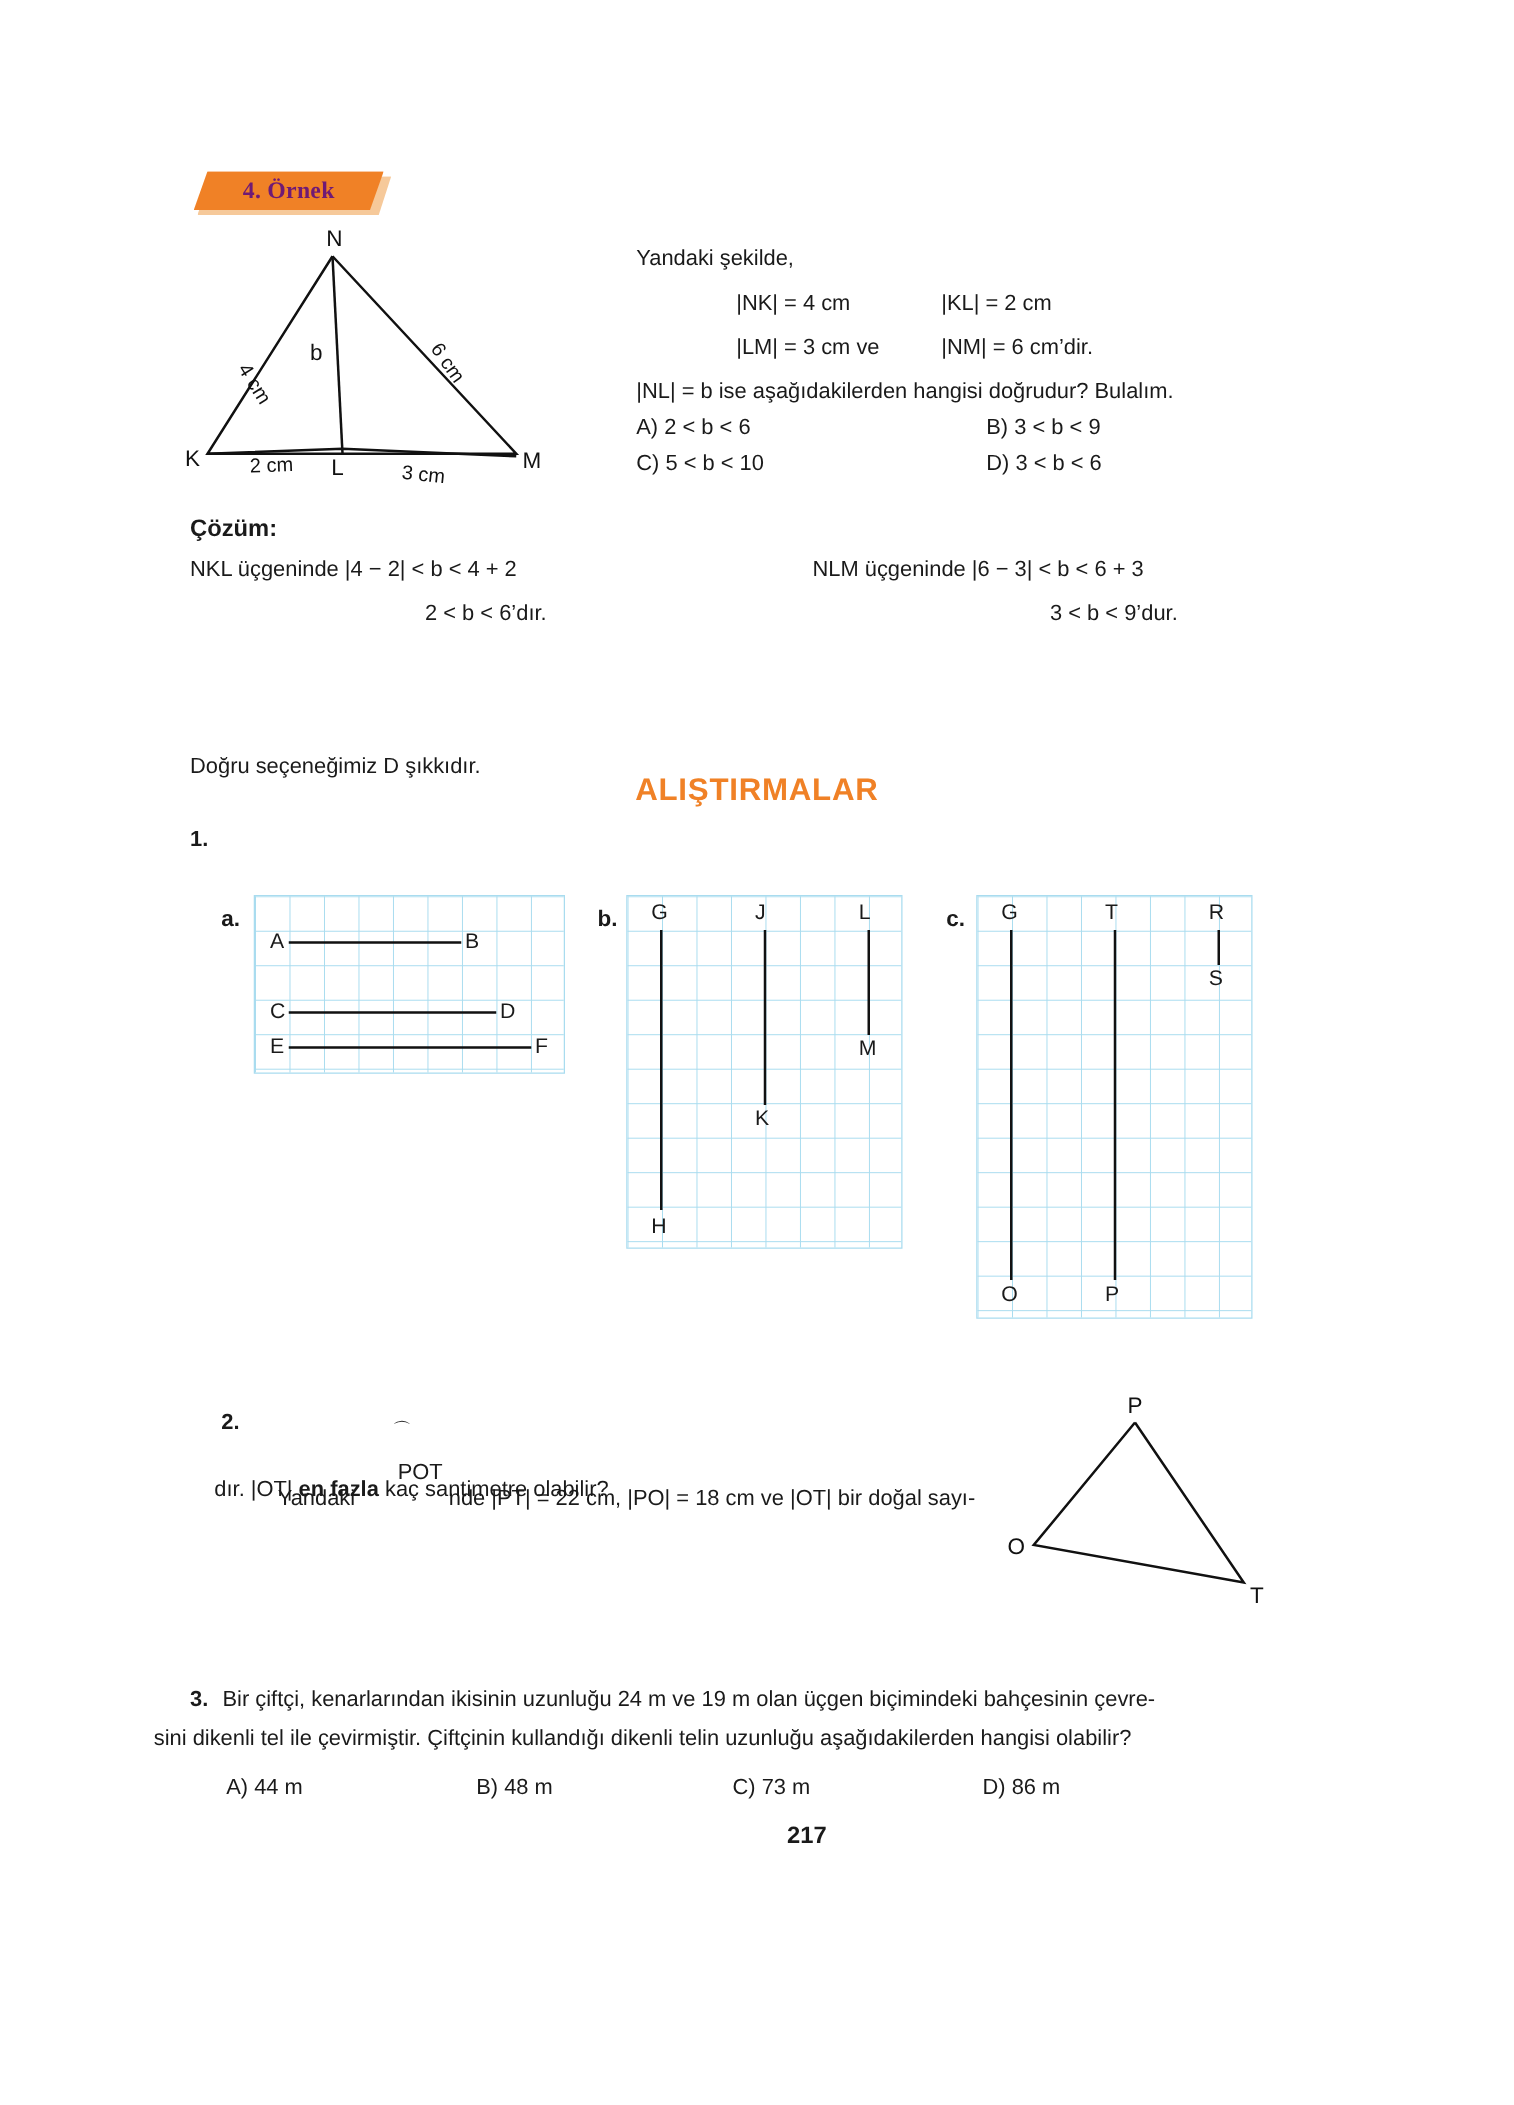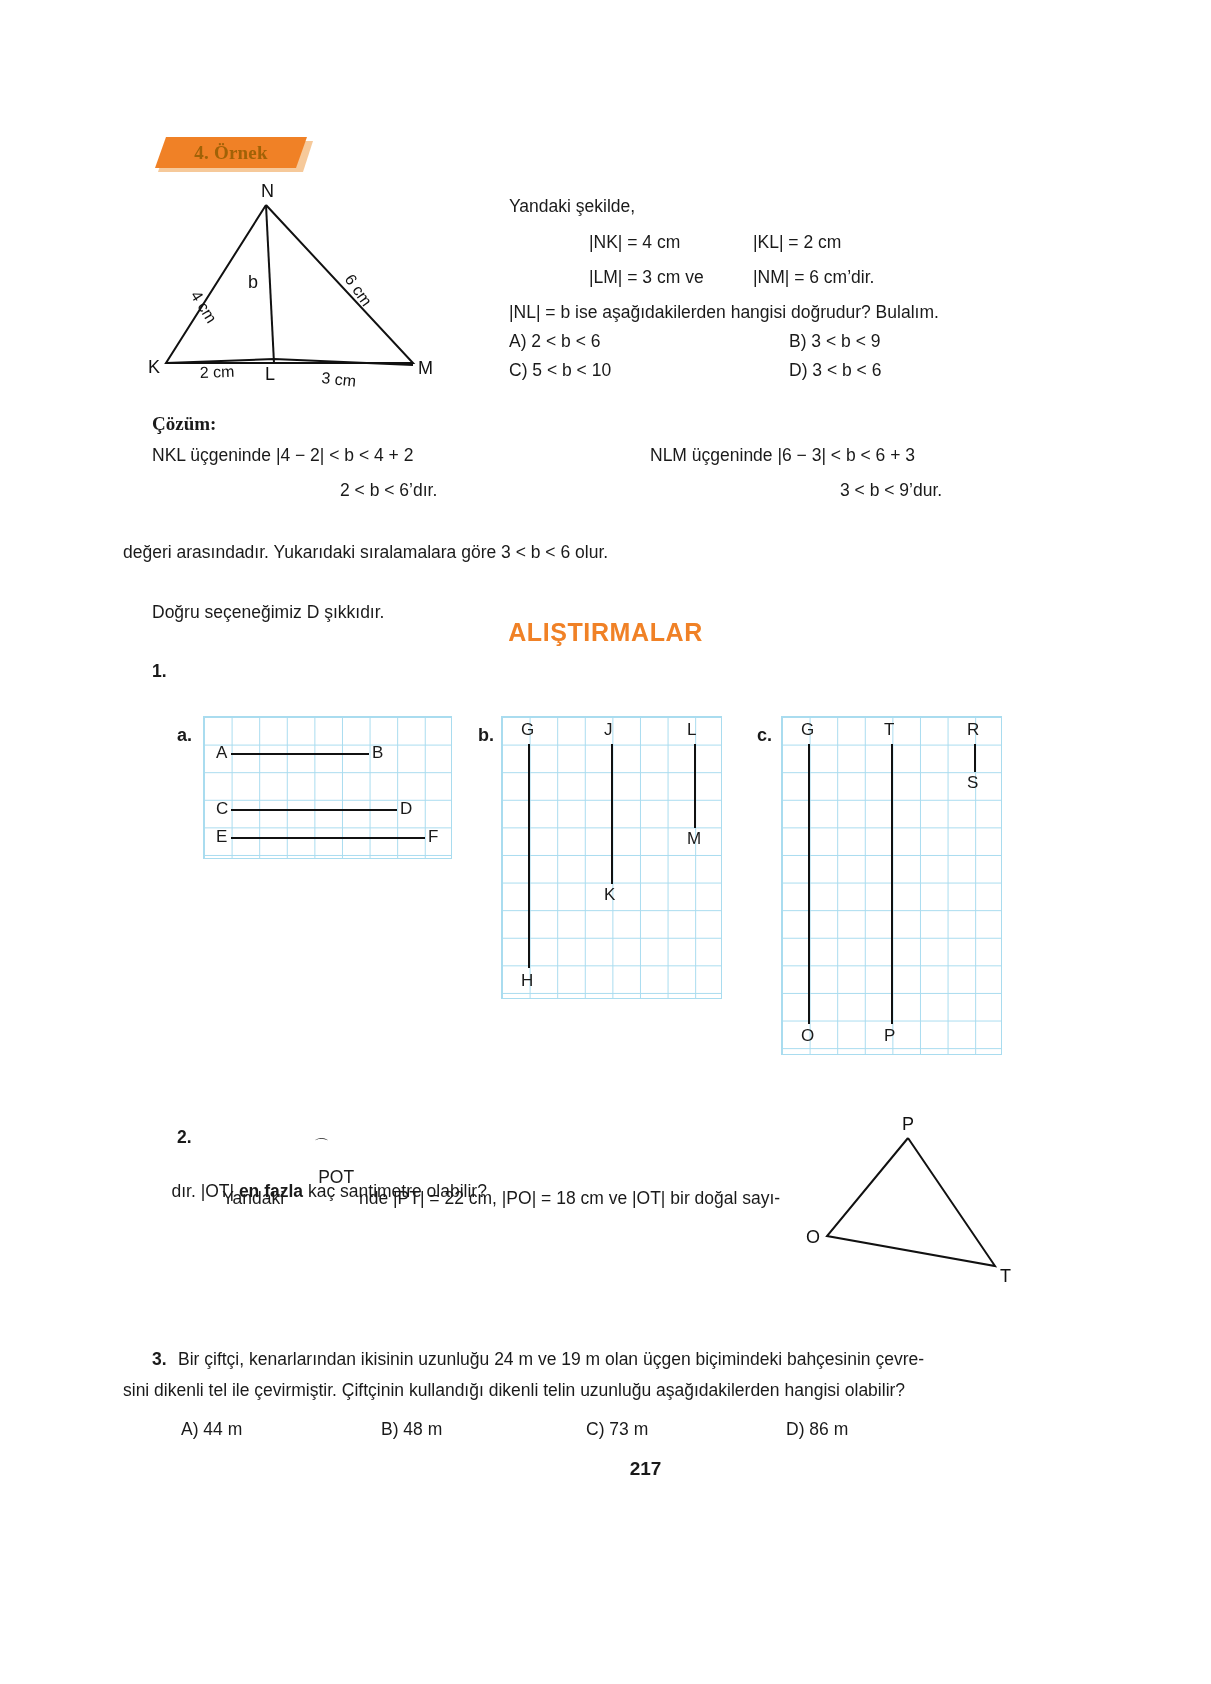--- a/index.html
+++ b/index.html
@@ -30,21 +30,21 @@
   .example-banner .body {
     position: absolute; left: 0; top: 0;
     width: 152px; height: 31px;
     background: #f08126;
     clip-path: polygon(11px 0, 152px 0, 141px 31px, 0 31px);
   }
   .example-banner .label {
     position: absolute; left: 0; top: 0;
     width: 152px; height: 31px;
     display: flex; align-items: center; justify-content: center;
-    color: #a16207;
+    color: #701a75;
     font-family: "Liberation Serif", serif;
     font-weight: bold;
     font-size: 19px;
     letter-spacing: .2px;
   }
 
   
   .txt { position: absolute; font-size: 17.5px; line-height: 1.45; white-space: pre; }
   .bold { font-weight: bold; }
   .abs { position: absolute; }
@@ -127,29 +127,28 @@
   <div class="txt" style="left:589px; top:265px;">|LM| = 3 cm ve</div>
   <div class="txt" style="left:753px; top:265px;">|NM| = 6 cm’dir.</div>
 
   <div class="txt" style="left:509px; top:300px;">|NL| = b ise aşağıdakilerden hangisi doğrudur? Bulalım.</div>
 
   <div class="txt" style="left:509px; top:329px;">A) 2 &lt; b &lt; 6</div>
   <div class="txt" style="left:789px; top:329px;">B) 3 &lt; b &lt; 9</div>
   <div class="txt" style="left:509px; top:358px;">C) 5 &lt; b &lt; 10</div>
   <div class="txt" style="left:789px; top:358px;">D) 3 &lt; b &lt; 6</div>
 
-  <div class="txt bold" style="left:152px; top:410px; font-size:19px;font-family:Liberation Serif, serif;">Çözüm:</div>
+  <div class="txt bold" style="left:152px; top:410px; font-size:19px;">Çözüm:</div>
 
   <div class="txt" style="left:152px; top:443px;">NKL üçgeninde |4 − 2| &lt; b &lt; 4 + 2</div>
   <div class="txt" style="left:650px; top:443px;">NLM üçgeninde |6 − 3| &lt; b &lt; 6 + 3</div>
 
   <div class="txt" style="left:340px; top:478px;">2 &lt; b &lt; 6’dır.</div>
   <div class="txt" style="left:840px; top:478px;">3 &lt; b &lt; 9’dur.</div>
 
-  <div class="txt" style="left:123px; top:540px;">değeri arasındadır. Yukarıdaki sıralamalara göre 3 &lt; b &lt; 6 olur.</div>
   <div class="txt" style="left:152px; top:600px;">Doğru seçeneğimiz D şıkkıdır.</div>
 
   <div class="section-heading">ALIŞTIRMALAR</div>
 
   <div class="txt bold" style="left:152px; top:659px;">1.</div>
 
   <div class="grid-label" style="left:177px; top:725px;">a.</div>
   <div class="grid-wrap" style="left:203px; top:716px; width:249px; height:143px;">
     <div class="grid-box" style="width:249px; height:143px; background-size:27.6px 27.6px;"></div>
 

